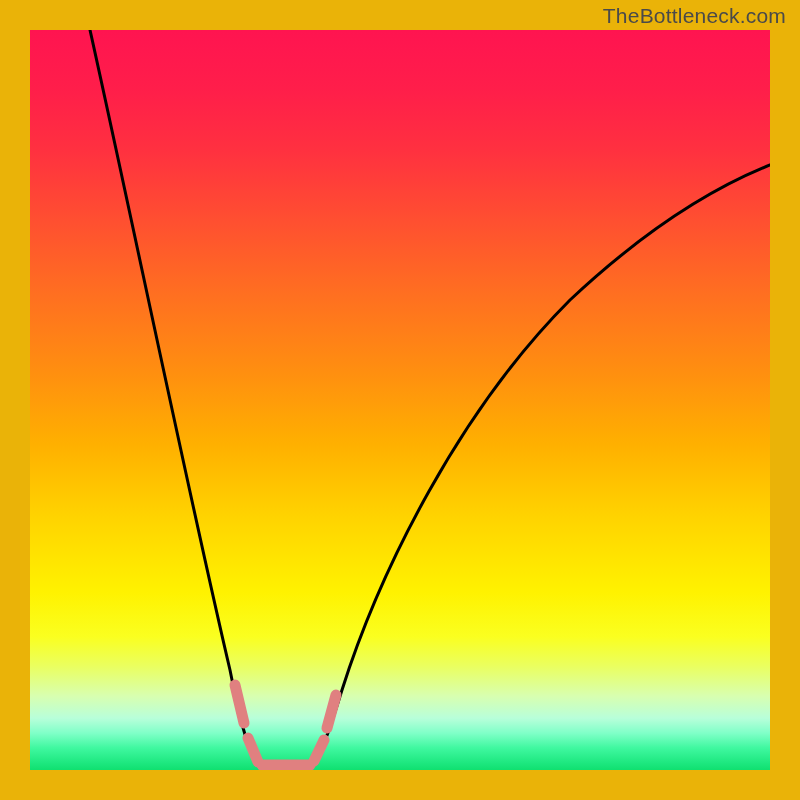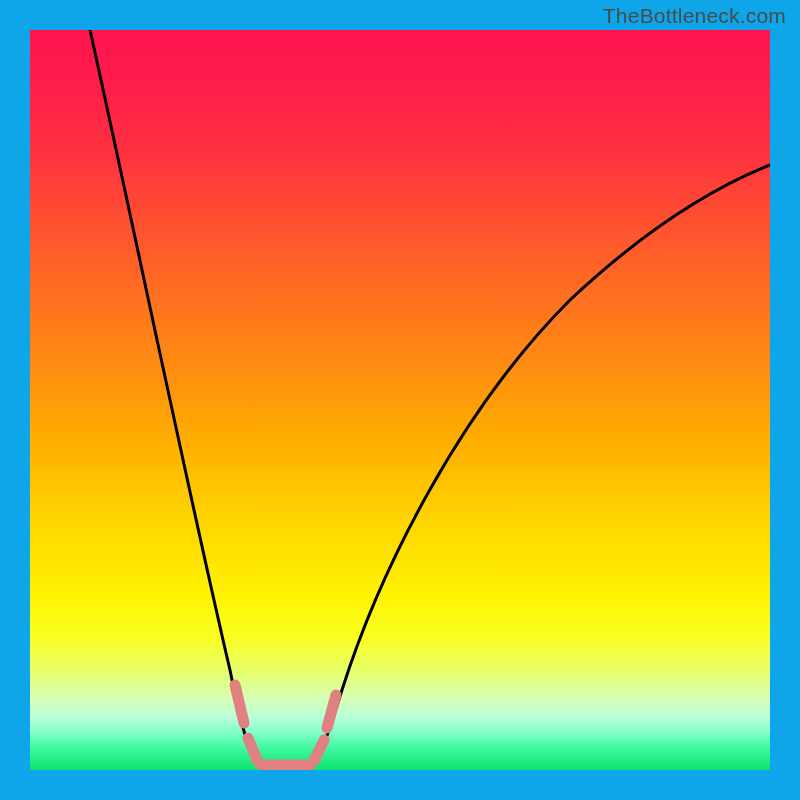--- a/index.html
+++ b/index.html
@@ -10,21 +10,21 @@
     background: #000;
     overflow: hidden;
     font-family: Arial, Helvetica, sans-serif;
   }
   .frame {
     position: absolute;
     top: 0;
     left: 0;
     width: 800px;
     height: 800px;
-    background: #0ea5e9;
+    background: #eab308;
   }
   .plot-area {
     position: absolute;
     top: 30px;
     left: 30px;
     width: 740px;
     height: 740px;
     overflow: hidden;
   }
   .gradient {

